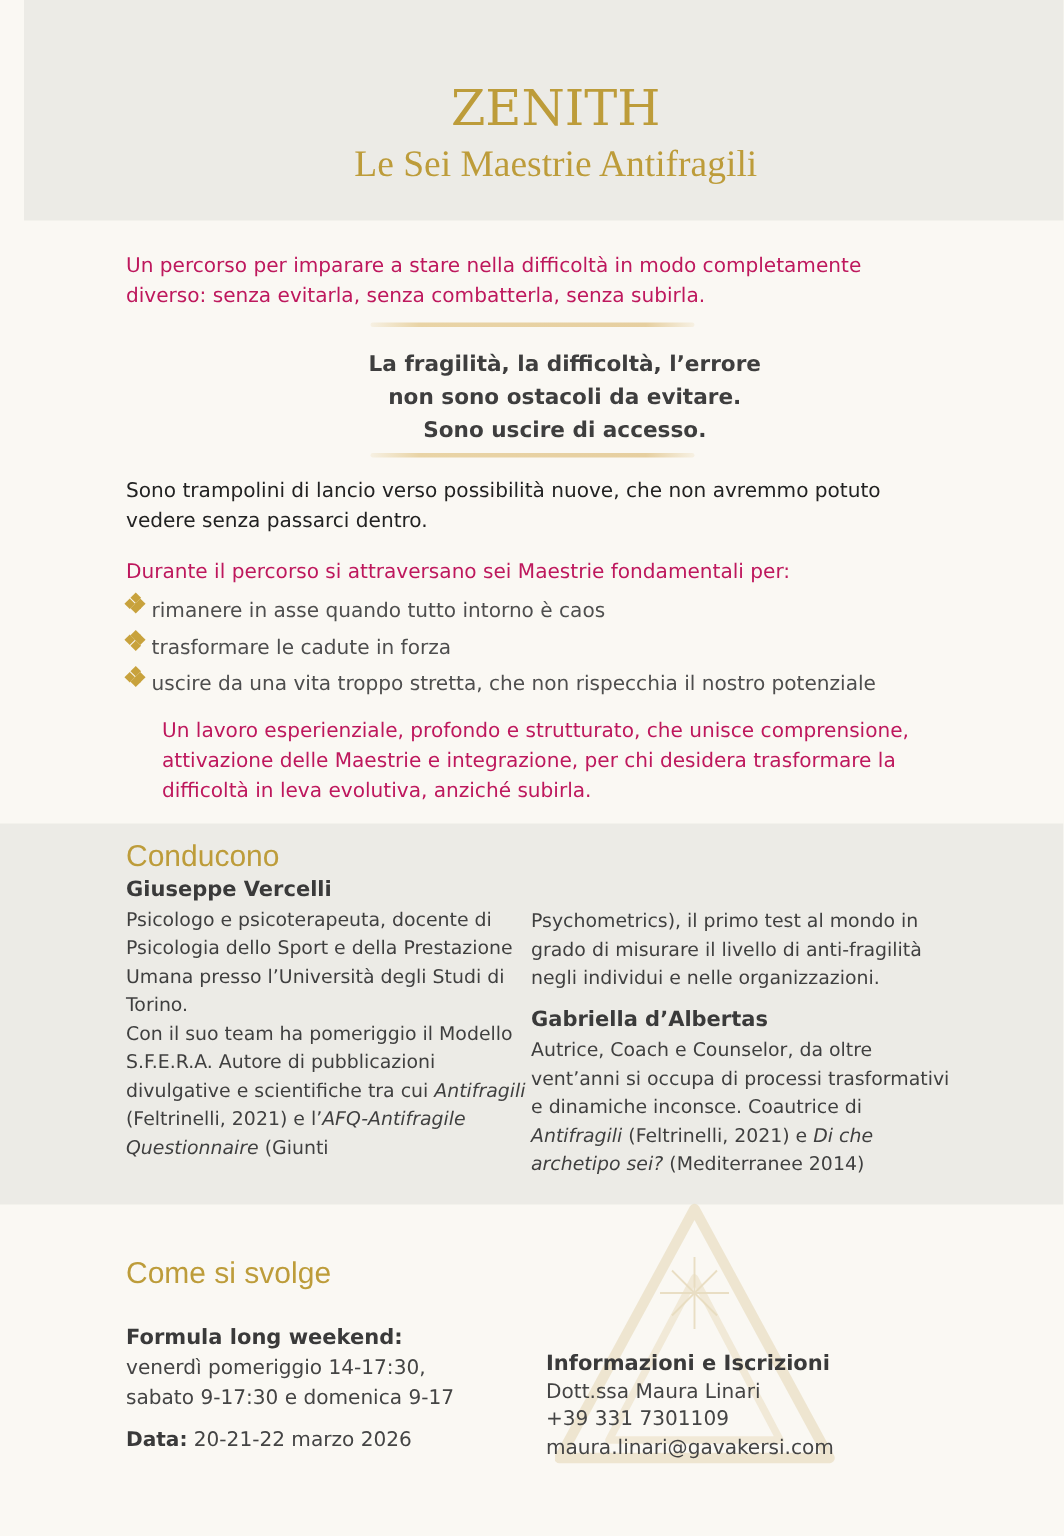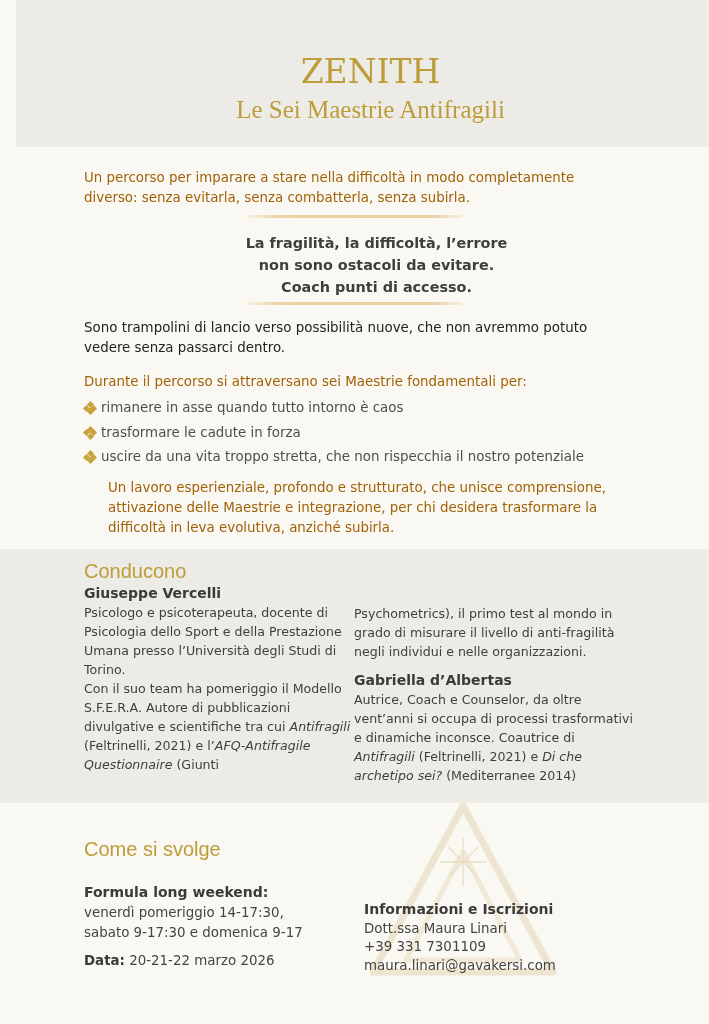--- a/index.html
+++ b/index.html
@@ -1,29 +1,29 @@
 <!DOCTYPE html>
 <html><head>
 <meta charset="utf-8">
 <style>
   * { margin:0; padding:0; box-sizing:border-box; }
   html, body { width:709px; height:1024px; overflow:hidden; }
   body { background:#faf8f3; font-family:"DejaVu Sans", sans-serif; color:#4a4a4a; position:relative; }
   .header { position:absolute; left:16px; top:0; width:709px; height:147px; background:#ecebe6; text-align:center;padding-left:20px; }
   .title { position:absolute; left:0; right:0; top:52px; font-family:"DejaVu Serif", "Liberation Serif", serif; font-size:33px; color:#bd9c3a; letter-spacing:0; }
   .subtitle { position:absolute; left:0; right:0; top:96px; font-family:"Liberation Serif", serif; font-size:25px; color:#bd9c3a; }
-  .p { position:absolute; left:84px; width:540px; font-size:13.4px; line-height:20px; color:#a16207; }
+  .p { position:absolute; left:84px; width:540px; font-size:13.4px; line-height:20px; color:#be185d; }
   .intro { top:168px; }
   .divider { position:absolute; left:247px; width:216px; height:3px; border-radius:2px; background:linear-gradient(90deg, rgba(232,210,160,0.2), #e9d4a6 15%, #e6cfa0 85%, rgba(232,210,160,0.2)); }
   .d1 { top:215px; } .d2 { top:302px; }
   .quote { position:absolute; left:0; width:709px; top:232px; text-align:center; font-weight:bold; font-size:14.4px; line-height:22px; color:#3e3e3e;padding-left:44px; }
   .springs { top:318px; color:#222; }
   .during { top:372px; }
   .bullets { position:absolute; left:84px; top:396px; list-style:none; }
-  .bullets li { font-size:13.4px; line-height:24.5px; color:#4e4e4e; display:flex; align-items:center; }
+  .bullets li { font-size:13.4px; line-height:24.5px; color:#4e4e4e; display:flex; align-items:flex-start; }
   .bullet-icon { width:12px; height:12px; position:relative; margin-right:5px; display:inline-block; }
   .bullet-icon i { position:absolute; width:5px; height:5px; background:#c8a23c; transform:rotate(45deg); }
   .bullet-icon i:nth-child(1){ left:3.5px; top:0; }
   .bullet-icon i:nth-child(2){ left:0; top:3.5px; }
   .bullet-icon i:nth-child(3){ left:7px; top:3.5px; }
   .bullet-icon i:nth-child(4){ left:3.5px; top:7px; }
   .work { top:478px;margin-left:24px; }
   .grey { position:absolute; left:0; top:549px; width:709px; height:254px; background:#ecebe6; }
   .h2 { position:absolute; left:84px; font-size:20px; color:#bd9c3a; font-family:"Liberation Sans", sans-serif; }
   .conducono { top:560px; }
@@ -48,21 +48,21 @@
   <div class="title">ZENITH</div>
   <div class="subtitle">Le Sei Maestrie Antifragili</div>
 </div>
 
 <p class="p intro">Un percorso per imparare a stare nella difficoltà in modo completamente diverso: senza evitarla, senza combatterla, senza subirla.</p>
 
 <div class="divider d1"></div>
 <div class="quote">
   <div>La fragilità, la difficoltà, l’errore</div>
   <div>non sono ostacoli da evitare.</div>
-  <div>Coach punti di accesso.</div>
+  <div>Sono uscire di accesso.</div>
 </div>
 <div class="divider d2"></div>
 
 <p class="p springs">Sono trampolini di lancio verso possibilità nuove, che non avremmo potuto vedere senza passarci dentro.</p>
 
 <p class="p during">Durante il percorso si attraversano sei Maestrie fondamentali per:</p>
 <ul class="bullets">
   <li>
     <span class="bullet-icon">
         <i></i>

